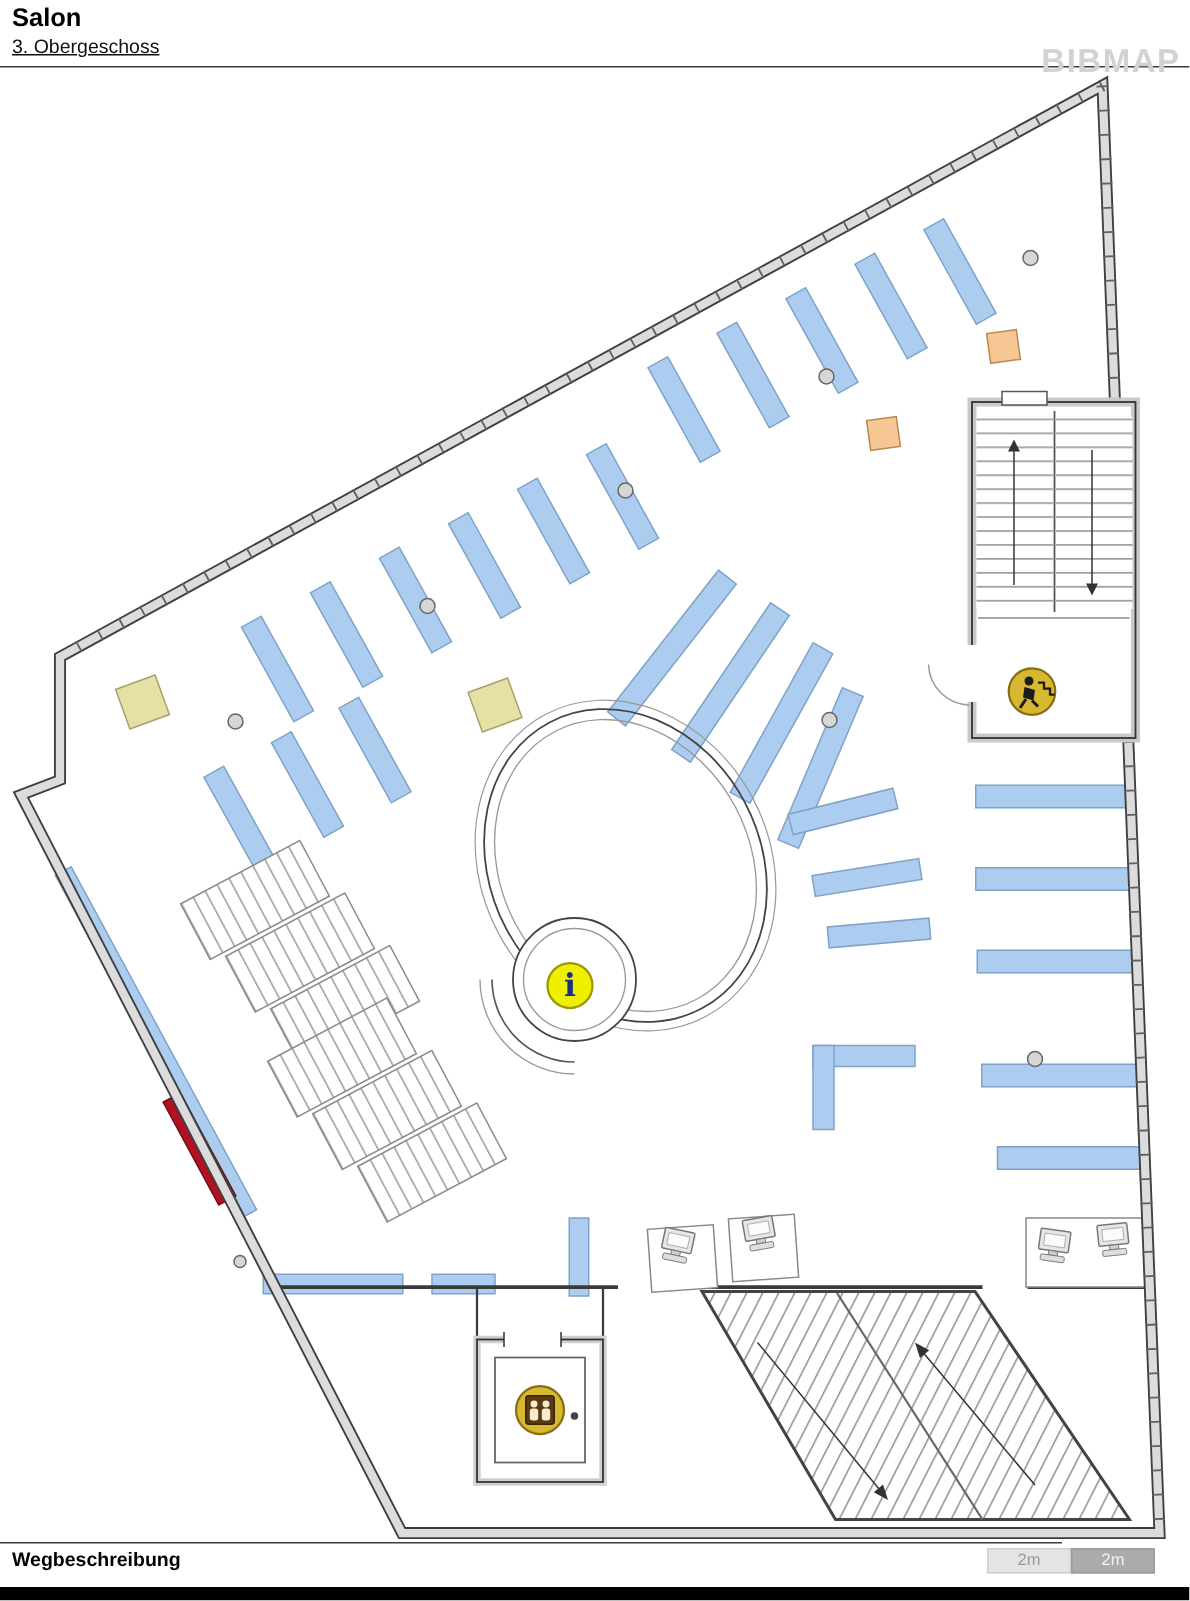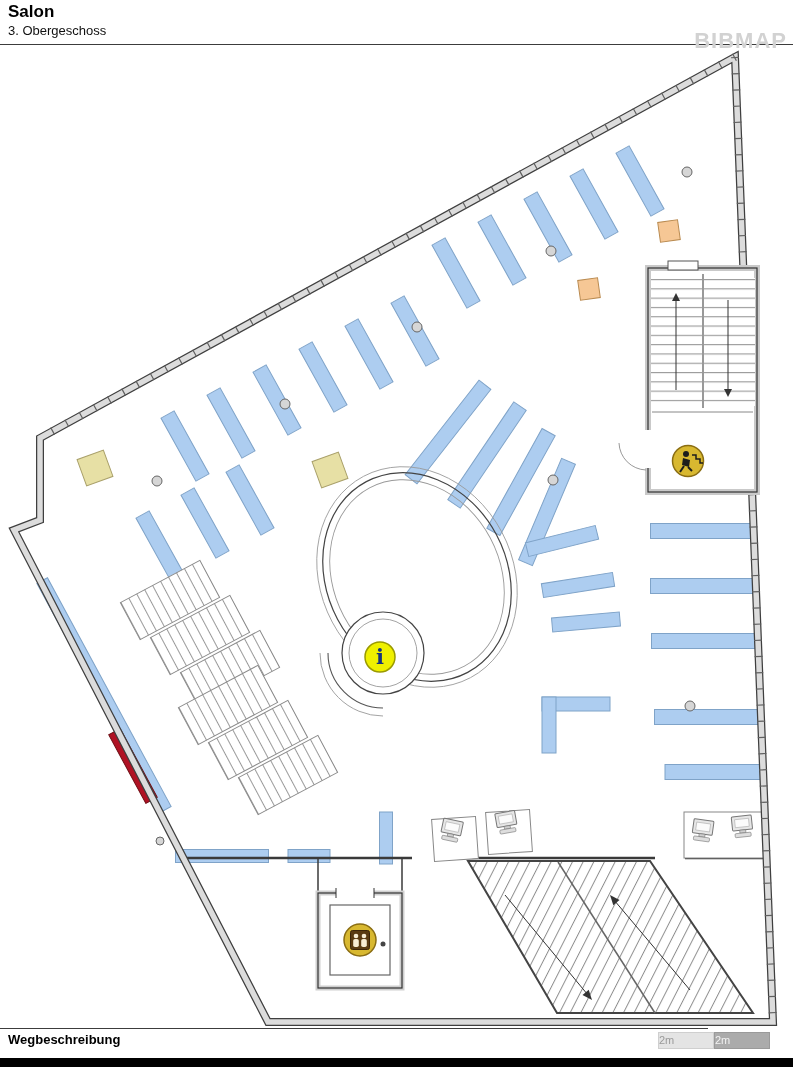--- a/index.html
+++ b/index.html
@@ -3,29 +3,29 @@
 <meta charset="utf-8">
 <style>
   html,body{margin:0;padding:0;}
   body{
     width:793px;height:1067px;position:relative;background:#fff;
     font-family:"Liberation Sans",sans-serif;overflow:hidden;
   }
   .header{position:absolute;top:0;left:0;width:793px;height:44px;background:#fff;
           border-bottom:1px solid #3c3c3c;z-index:5;}
   .title{position:absolute;left:8px;top:2px;font-size:17px;font-weight:bold;color:#000;text-align:right;}
-  .subtitle{position:absolute;left:8px;top:23px;font-size:13px;color:#111;}
+  .subtitle{position:absolute;left:8px;top:23px;font-size:13px;color:#111;text-decoration:underline;}
   .logo{position:absolute;right:6px;top:1px;font-size:22px;font-weight:800;
         color:var(--logo-gray,#d2d2d2);letter-spacing:1px;margin-top:27px;}
   svg.plan{position:absolute;top:0;left:0;z-index:1;}
   .footer{position:absolute;top:1028px;left:0;width:708px;height:30px;
           border-top:1px solid #3c3c3c;background:#fff;z-index:5;}
   .footer-label{position:absolute;left:8px;top:3px;font-weight:bold;font-size:13px;color:#000;}
   .scale{position:absolute;top:3px;width:54px;height:15px;font-size:11px;
-         line-height:15px;}
+         text-align:center;line-height:15px;}
   .scale-light{left:658px;background:#e4e4e4;color:#9a9a9a;border:1px solid #cfcfcf;}
   .scale-dark{left:714px;background:#ababab;color:#f2f2f2;border:1px solid #9a9a9a;}
   .bottombar{position:absolute;top:1058px;left:0;width:793px;height:9px;background:#000;z-index:5;}
 
   
   .shelf{fill:var(--shelf-fill,#adcdf0);stroke:var(--shelf-stroke,#7fa3c8);stroke-width:1;}
   .shelf-red{fill:var(--highlight,#b01224);stroke:#701016;stroke-width:1;}
   .sq-khaki{fill:var(--khaki,#e7e0a5);stroke:var(--khaki-stroke,#a9a06a);stroke-width:1;}
   .sq-tan{fill:var(--tan,#f6c795);stroke:var(--tan-stroke,#b98a50);stroke-width:1;}
   .col{fill:#d6d6d6;stroke:#666;stroke-width:1;}

